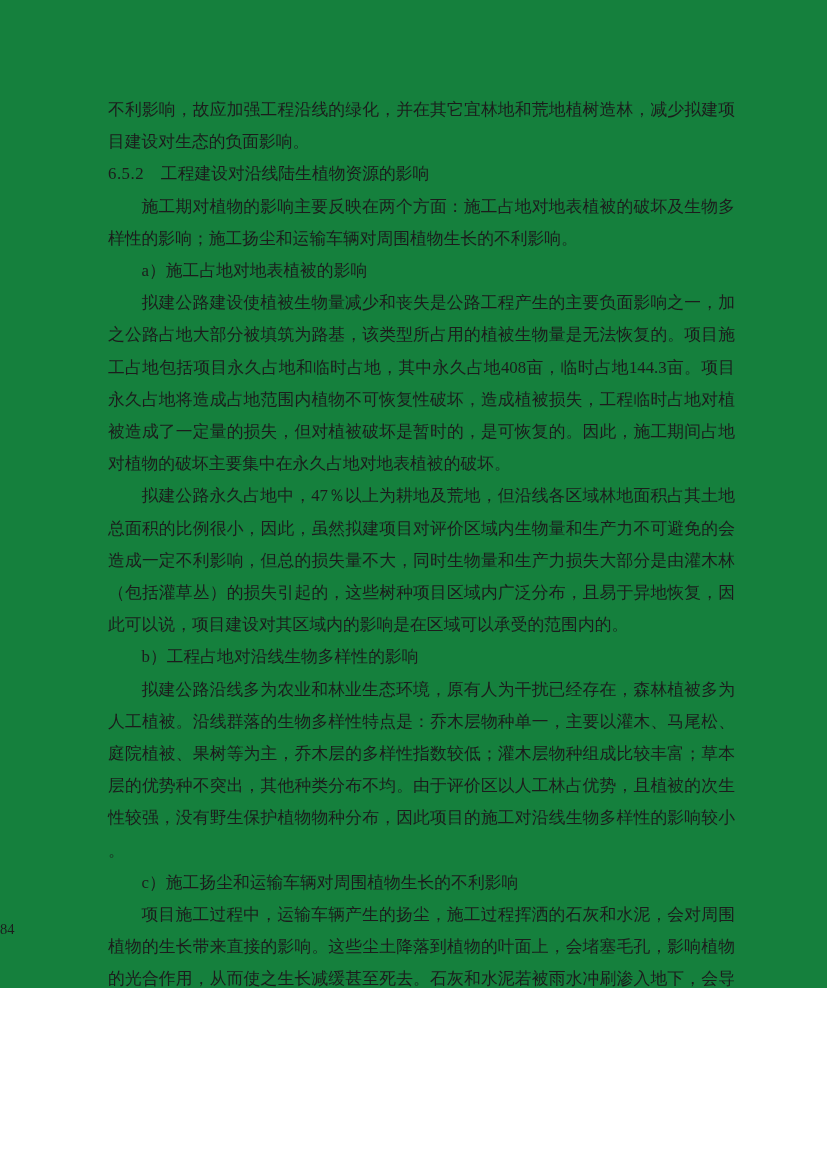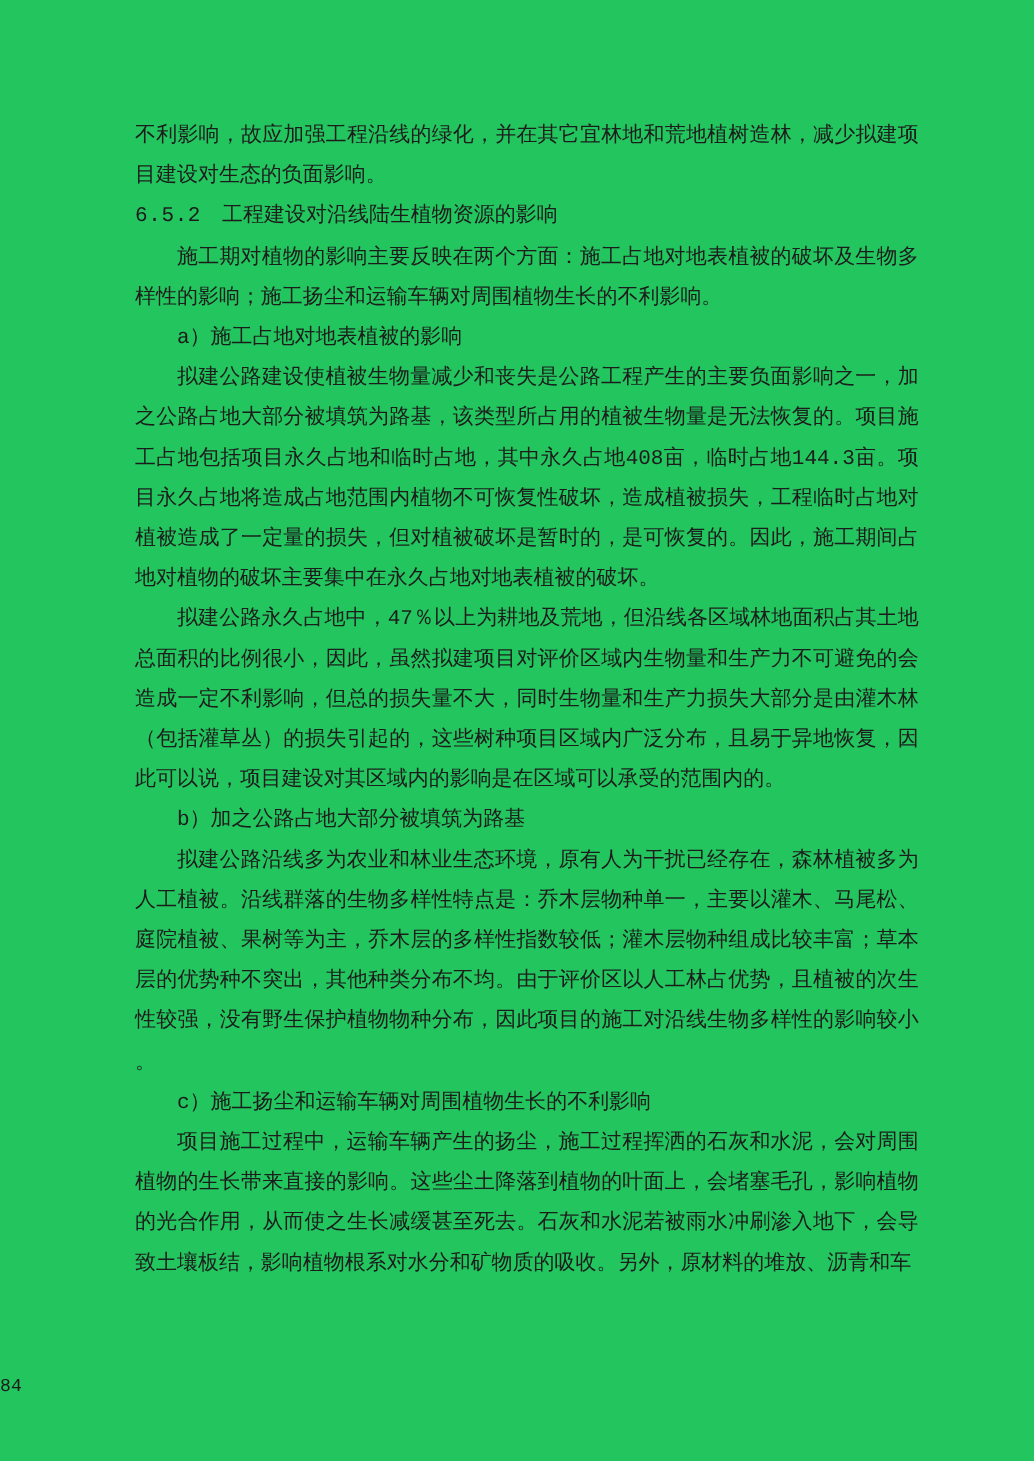--- a/index.html
+++ b/index.html
@@ -3,25 +3,25 @@
 <meta charset="utf-8">
 <style>
   html, body {
     margin: 0;
     padding: 0;
     background: #ffffff;
   }
   .page {
     position: relative;
     width: 827px;
-    height: 1169px;
-    background: #22c55e;
+    height: 988px;
+    background: #15803d;
     overflow: hidden;
     box-sizing: border-box;
-    font-family: Liberation Mono, monospace;
+    font-family: Liberation Serif, serif;
     color: #1c1c1c;
   }
   .doc-body {
     position: absolute;
     top: 94px;
     left: 108px;
     width: 627px;
     font-size: 16.8px;
     line-height: 32.2px;
     text-align: justify;
@@ -67,21 +67,21 @@
 <body>
 
 <div class="page">
   <main class="doc-body">
       <p class="para-continuation">不利影响，故应加强工程沿线的绿化，并在其它宜林地和荒地植树造林，减少拟建项目建设对生态的负面影响。</p>
       <h2><span class="heading-number">6.5.2</span><span>工程建设对沿线陆生植物资源的影响</span></h2>
       <p class="para-indent">施工期对植物的影响主要反映在两个方面：施工占地对地表植被的破坏及生物多样性的影响；施工扬尘和运输车辆对周围植物生长的不利影响。</p>
       <p class="para-indent"><span>a）</span><span>施工占地对地表植被的影响</span></p>
       <p class="para-indent">拟建公路建设使植被生物量减少和丧失是公路工程产生的主要负面影响之一，加之公路占地大部分被填筑为路基，该类型所占用的植被生物量是无法恢复的。项目施工占地包括项目永久占地和临时占地，其中永久占地408亩，临时占地144.3亩。项目永久占地将造成占地范围内植物不可恢复性破坏，造成植被损失，工程临时占地对植被造成了一定量的损失，但对植被破坏是暂时的，是可恢复的。因此，施工期间占地对植物的破坏主要集中在永久占地对地表植被的破坏。</p>
       <p class="para-indent">拟建公路永久占地中，47％以上为耕地及荒地，但沿线各区域林地面积占其土地总面积的比例很小，因此，虽然拟建项目对评价区域内生物量和生产力不可避免的会造成一定不利影响，但总的损失量不大，同时生物量和生产力损失大部分是由灌木林（包括灌草丛）的损失引起的，这些树种项目区域内广泛分布，且易于异地恢复，因此可以说，项目建设对其区域内的影响是在区域可以承受的范围内的。</p>
-      <p class="para-indent"><span>b）</span><span>加之公路占地大部分被填筑为路基</span></p>
+      <p class="para-indent"><span>b）</span><span>工程占地对沿线生物多样性的影响</span></p>
       <p class="para-indent">拟建公路沿线多为农业和林业生态环境，原有人为干扰已经存在，森林植被多为人工植被。沿线群落的生物多样性特点是：乔木层物种单一，主要以灌木、马尾松、庭院植被、果树等为主，乔木层的多样性指数较低；灌木层物种组成比较丰富；草本层的优势种不突出，其他种类分布不均。由于评价区以人工林占优势，且植被的次生性较强，没有野生保护植物物种分布，因此项目的施工对沿线生物多样性的影响较小。</p>
       <p class="para-indent"><span>c）</span><span>施工扬尘和运输车辆对周围植物生长的不利影响</span></p>
       <p class="para-indent">项目施工过程中，运输车辆产生的扬尘，施工过程挥洒的石灰和水泥，会对周围植物的生长带来直接的影响。这些尘土降落到植物的叶面上，会堵塞毛孔，影响植物的光合作用，从而使之生长减缓甚至死去。石灰和水泥若被雨水冲刷渗入地下，会导致土壤板结，影响植物根系对水分和矿物质的吸收。另外，原材料的堆放、沥青和车</p>
     </main>
   <footer class="page-footer">
     <span>84</span>
   </footer>
 </div>
 
 </body></html>

